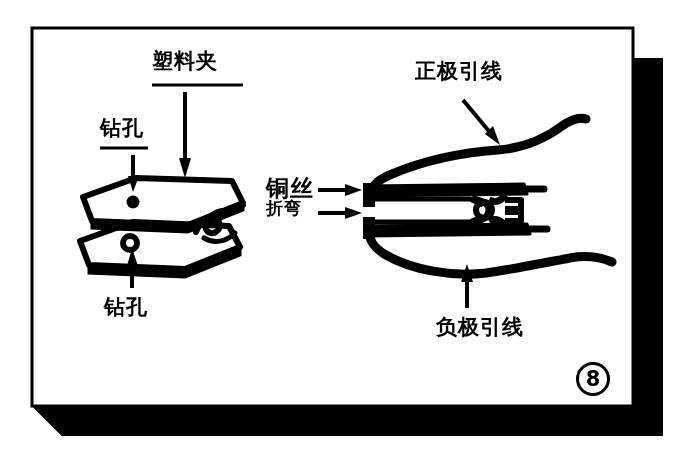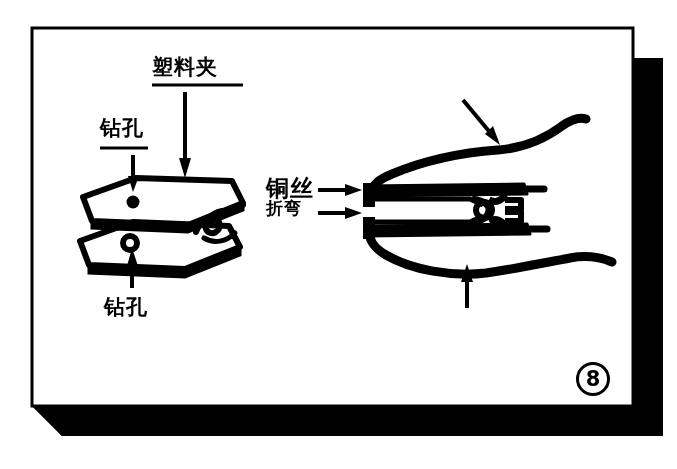--- a/index.html
+++ b/index.html
@@ -22,21 +22,21 @@
   }
   .cjk-label {
     position: absolute;
     font-family: "DejaVu Sans", sans-serif;
     font-weight: bold;
     color: #000000;
     white-space: nowrap;
     letter-spacing: 1px;
     line-height: 1.05;
   }
-  .lbl-plastic-clip { left: 152px; top: 56px; font-size: 21px; }
+  .lbl-plastic-clip { left: 152px; top: 50px; font-size: 21px; }
   .lbl-drill-top    { left: 100px; top: 117px; font-size: 21px; }
   .lbl-drill-bottom { left: 104px; top: 296px; font-size: 21px; }
   .lbl-copper       { left: 266px; top: 176px; font-size: 23px; }
   .lbl-bend         { left: 266px; top: 200px; font-size: 17px; }
   .lbl-positive     { left: 415px; top: 60px; font-size: 21px; }
   .lbl-negative     { left: 436px; top: 316px; font-size: 21px; }
   .fig-number {
     position: absolute;
     left: 576px;
     top: 362px;
@@ -142,17 +142,19 @@
   <div class="cjk-label lbl-plastic-clip">塑料夹</div>
 
   <div class="cjk-label lbl-drill-top">钻孔</div>
 
   <div class="cjk-label lbl-drill-bottom">钻孔</div>
 
   <div class="cjk-label lbl-copper">铜丝</div>
 
   <div class="cjk-label lbl-bend">折弯</div>
 
+  <div class="cjk-label lbl-positive">正极引线</div>
 
+  <div class="cjk-label lbl-negative">负极引线</div>
 
   <div class="fig-number">8</div>
 
 </div>
 
 </body></html>

